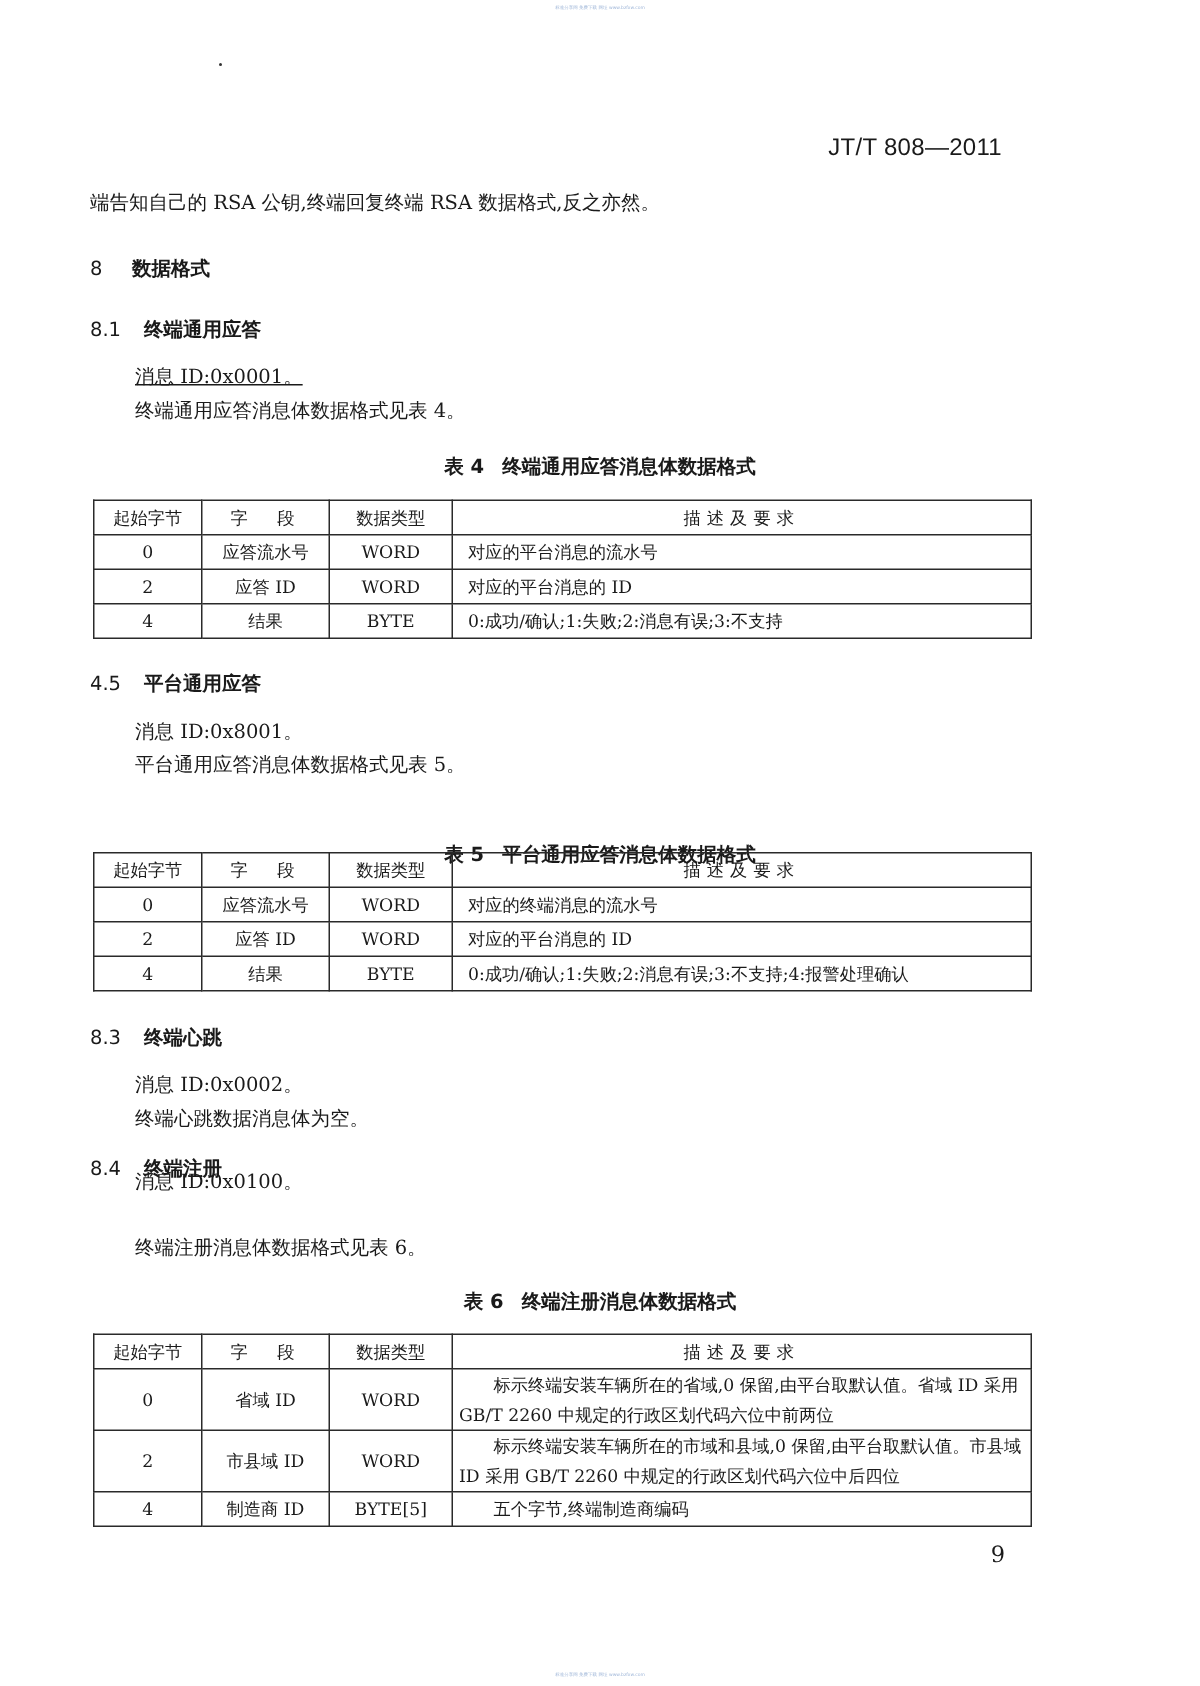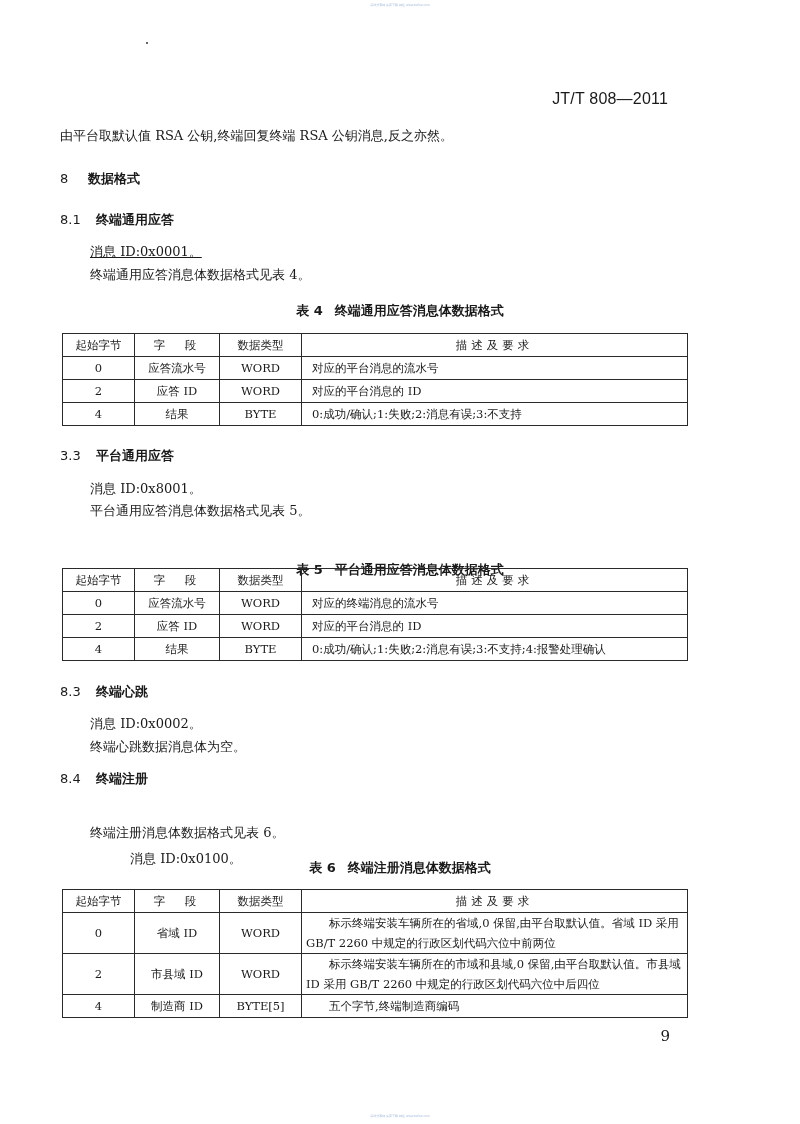--- a/index.html
+++ b/index.html
@@ -30,21 +30,21 @@
   .dot { width: 2px; height: 2px; background: #333; border-radius: 50%; }
 </style>
 </head>
 <body>
 
 <div class="abs watermark" style="top:3px;">标准分享网 免费下载 网址 www.bzfxw.com</div>
 <div class="abs dot" style="left:146px;top:42px;"></div>
 
 <div class="abs std-code">JT/T 808—2011</div>
 
-<div class="abs para" style="left:60px;top:127px;">由平台取默认值 RSA 公钥,终端回复终端 RSA 公钥消息,反之亦然。</div>
+<div class="abs para" style="left:60px;top:127px;">端告知自己的 RSA 公钥,终端回复终端 RSA 数据格式,反之亦然。</div>
 
 <div class="abs h1" style="top:170px;">
   <span class="num">8</span><span>数据格式</span>
 </div>
 
 <div class="abs h2" style="top:211px;">
   <span class="num">8.1</span><span>终端通用应答</span>
 </div>
 <div class="abs para indent" style="top:243px;text-decoration:underline;">消息 ID:0x0001。</div>
 <div class="abs para indent" style="top:266px;">终端通用应答消息体数据格式见表 4。</div>
@@ -80,21 +80,21 @@
   <tr>
     <td class="c">4</td>
     <td class="c">结果</td>
     <td class="c">BYTE</td>
     <td class="desc">0:成功/确认;1:失败;2:消息有误;3:不支持</td>
   </tr>
 </tbody>
   </table>
 
 <div class="abs h2" style="top:447px;">
-  <span class="num">3.3</span><span>平台通用应答</span>
+  <span class="num">4.5</span><span>平台通用应答</span>
 </div>
 <div class="abs para indent" style="top:480px;">消息 ID:0x8001。</div>
 <div class="abs para indent" style="top:502px;">平台通用应答消息体数据格式见表 5。</div>
 <div class="abs caption" style="top:561px;text-align:center;">
   <span class="num">表 5</span><span>平台通用应答消息体数据格式</span>
 </div>
 <table class="spec" style="top:568px;">
   <colgroup>
       <col style="width:72px">
       <col style="width:85px">
@@ -131,21 +131,21 @@
 
 <div class="abs h2" style="top:683px;">
   <span class="num">8.3</span><span>终端心跳</span>
 </div>
 <div class="abs para indent" style="top:715px;">消息 ID:0x0002。</div>
 <div class="abs para indent" style="top:738px;">终端心跳数据消息体为空。</div>
 
 <div class="abs h2" style="top:770px;">
   <span class="num">8.4</span><span>终端注册</span>
 </div>
-<div class="abs para indent" style="top:850px;margin-left:40px;">消息 ID:0x0100。</div>
+<div class="abs para indent" style="top:780px;">消息 ID:0x0100。</div>
 <div class="abs para indent" style="top:824px;">终端注册消息体数据格式见表 6。</div>
 <div class="abs caption" style="top:859px;">
   <span class="num">表 6</span><span>终端注册消息体数据格式</span>
 </div>
 <table class="spec" style="top:889px;">
   <colgroup>
       <col style="width:72px">
       <col style="width:85px">
       <col style="width:82px">
       <col>

